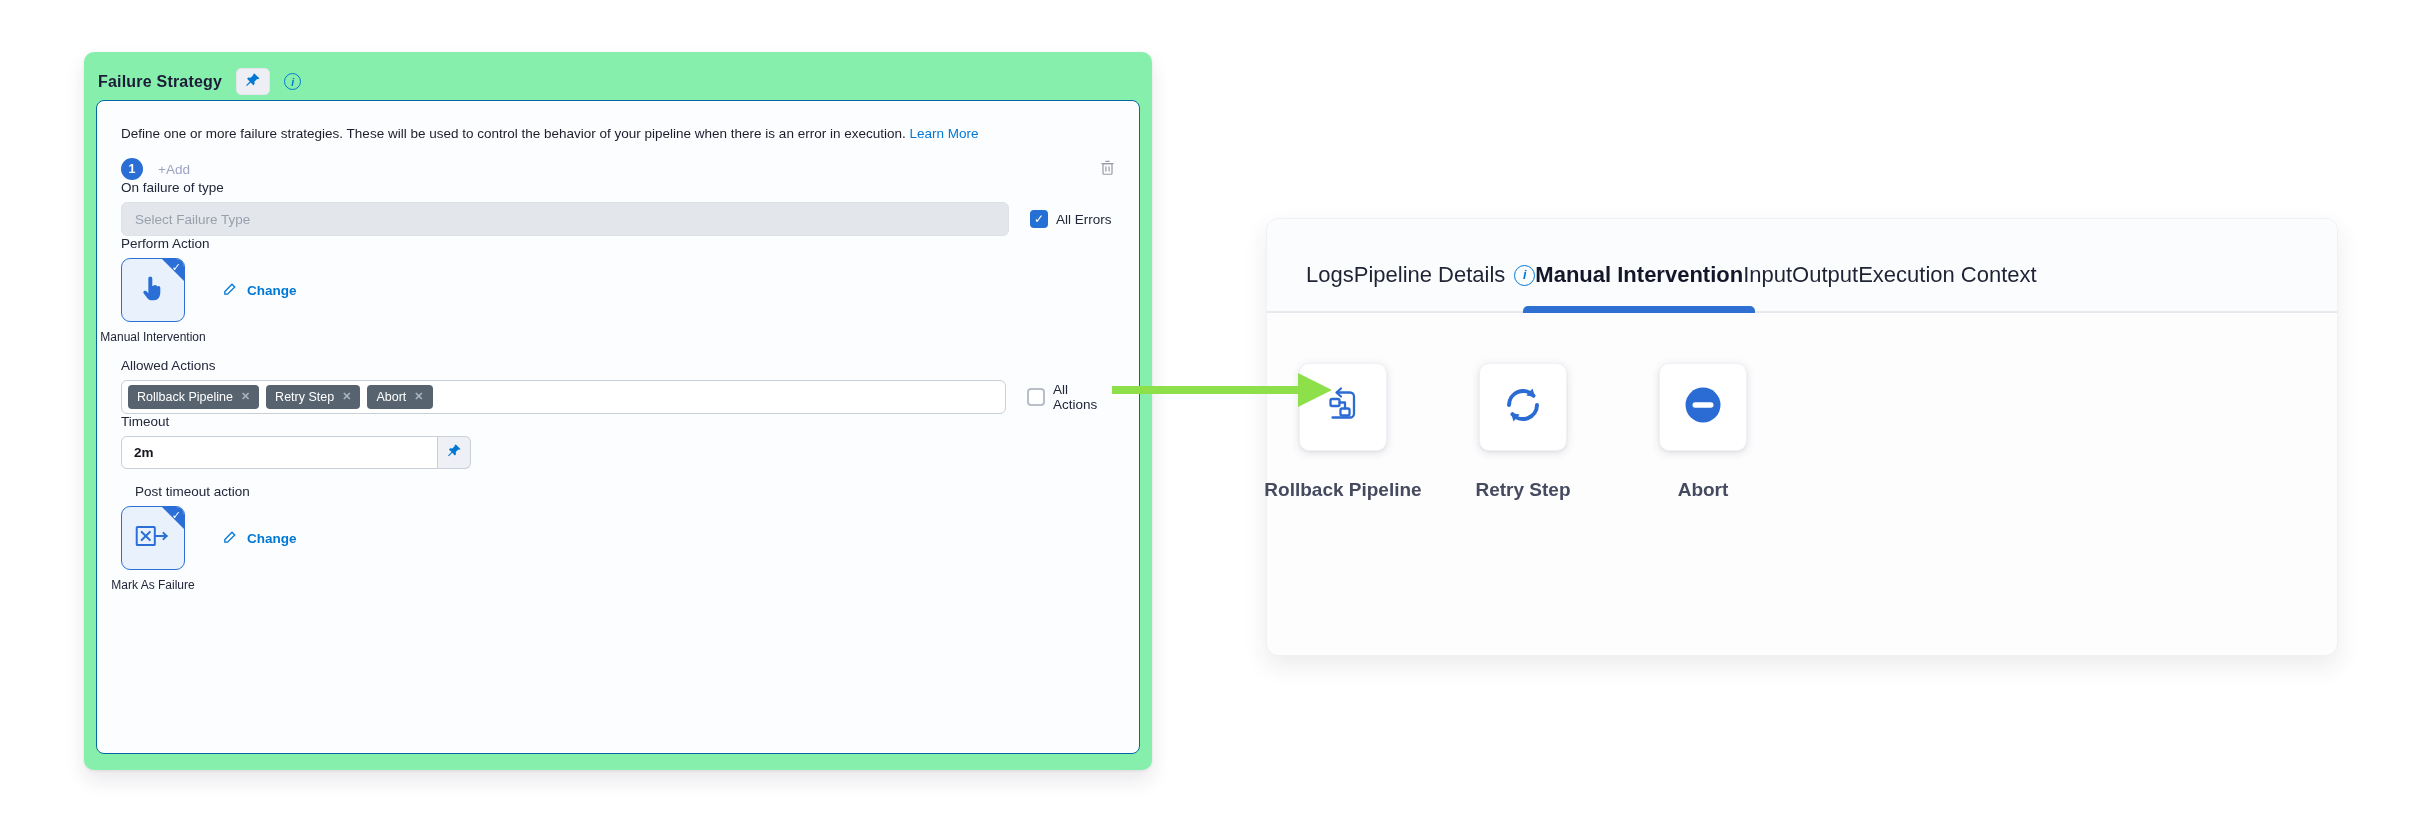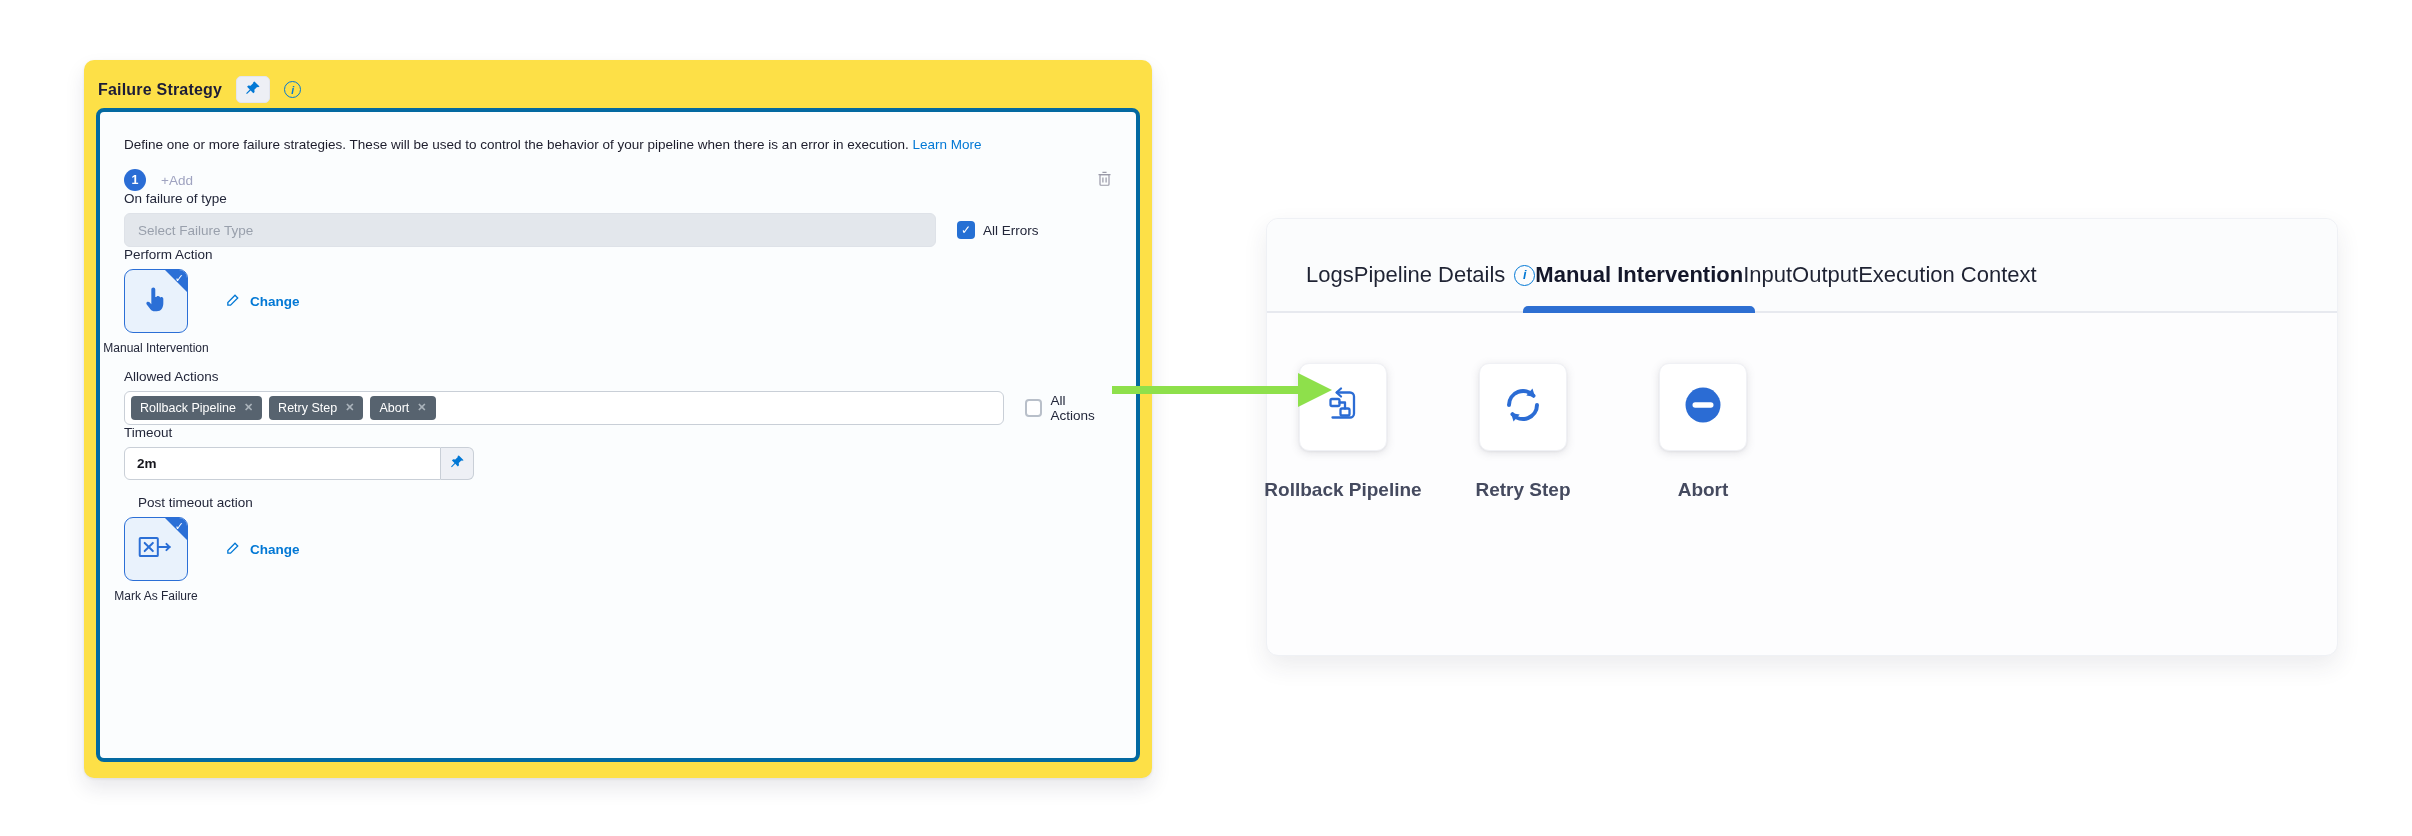--- a/index.html
+++ b/index.html
@@ -1,46 +1,46 @@
 <!DOCTYPE html>
 <html><head>
 <meta charset="utf-8">
 <style>
   * { margin:0; padding:0; box-sizing:border-box; }
   html,body { width:2412px; height:836px; background:#ffffff;
     font-family:"Liberation Sans", sans-serif; position:relative; overflow:hidden; }
 
   
-  .fs-panel { position:absolute; left:84px; top:60px; width:1068px; height:718px;
-    background:#fde047; border-radius:10px;
+  .fs-panel { position:absolute; left:84px; top:52px; width:1068px; height:718px;
+    background:#86efac; border-radius:10px;
     box-shadow:0 1px 3px rgba(30,30,60,.08), 0 10px 20px rgba(30,30,60,.10); }
   .fs-header { display:flex; align-items:center; gap:14px; padding:16px 14px 0 14px; }
   .fs-title { font-size:16px; font-weight:700; color:#1c1c38; letter-spacing:.2px; }
   .pin-btn { width:34px; height:27px; background:#edeff5; border:1px solid #e3e5ee;
     border-radius:5px; display:flex; align-items:center; justify-content:center; cursor:pointer; }
   .info-icon { width:17px; height:17px; border:1.5px solid #0278d5; border-radius:50%;
     color:#0278d5; font-size:10.5px; font-weight:700; font-style:italic;
     display:inline-flex; align-items:center; justify-content:center; }
   .fs-inner { position:absolute; left:12px; top:48px; width:1044px; height:654px;
-    background:#fbfdfe; border:4px solid #0369a1; border-radius:8px; padding:24px 24px 0 24px; }
+    background:#fbfdfe; border:1px solid #0369a1; border-radius:8px; padding:24px 24px 0 24px; }
 
   .fs-desc { font-size:13.5px; color:#1d1d2c; line-height:1.35; }
   .fs-desc a { color:#0278d5; text-decoration:none; cursor:pointer; }
 
   .strategy-row { margin-top:15px; display:flex; align-items:center; }
   .strategy-badge { width:22px; height:22px; border-radius:50%; background:#2a6dd5;
     color:#fff; font-size:12.5px; font-weight:700; display:flex; align-items:center;
     justify-content:center; cursor:pointer; }
   .add-link { margin-left:15px; font-size:13.5px; color:#9fa3c0; cursor:pointer; }
   .trash-btn { margin-left:auto; cursor:pointer; display:flex; }
 
   .field-label { margin-bottom:7px; font-size:13.5px; color:#23273a; }
 
   .failure-row { display:flex; align-items:center; }
-  .failure-input { width:812px; height:33px; background:#e3e7ec; border:1px solid #dee2e8;
+  .failure-input { width:888px; height:33px; background:#e3e7ec; border:1px solid #dee2e8;
     border-radius:6px; display:flex; align-items:center; padding:16px 13px;
     font-size:13.5px; color:#99a0ac; }
   .cb-group { display:flex; align-items:center; gap:8px; margin-left:21px; cursor:pointer; }
   .checkbox { width:18px; height:18px; border-radius:4px; display:flex;
     align-items:center; justify-content:center; }
   .checkbox.checked { background:#2570d4; color:#fff; font-size:12px; }
   .checkbox.unchecked { background:#fff; border:2px solid #b8bfc9; }
   .cb-label { font-size:13.5px; color:#23273a; }
 
   .action-row { display:flex; align-items:flex-start; }

